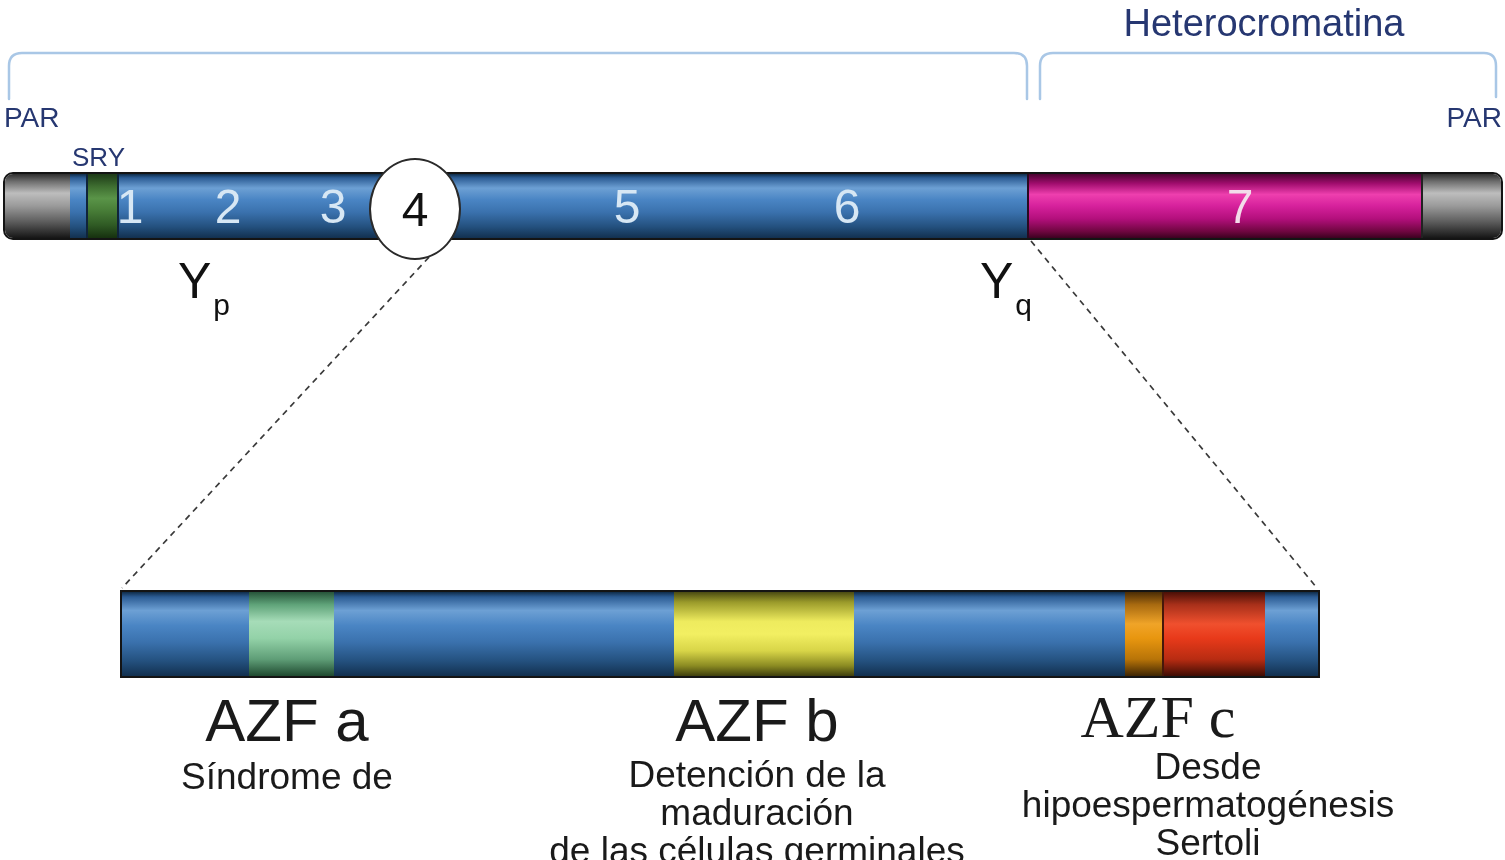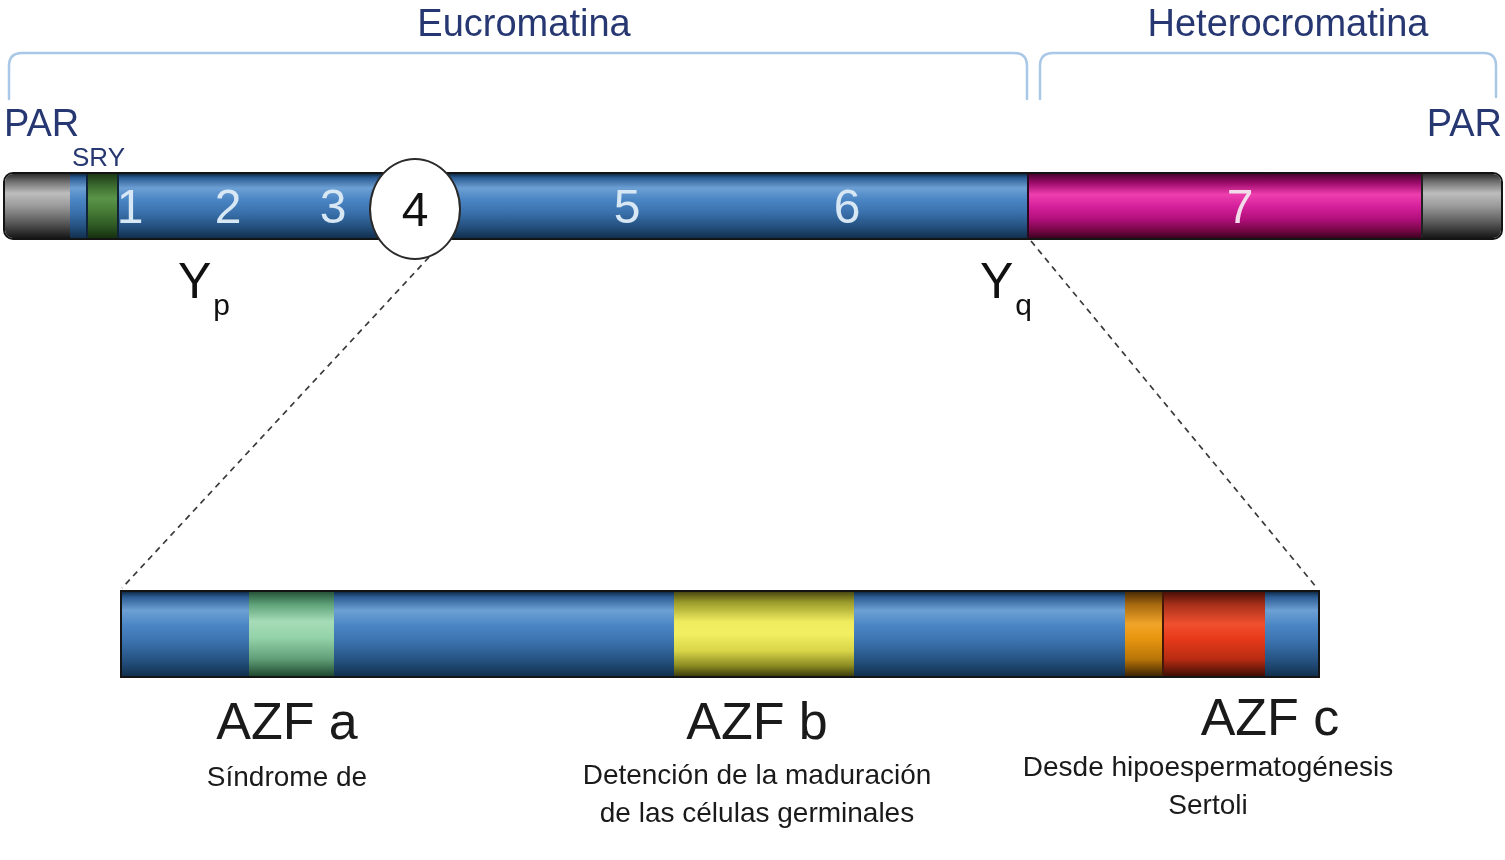--- a/index.html
+++ b/index.html
@@ -6,21 +6,21 @@
   #stage{
     position:relative;width:1505px;height:860px;overflow:hidden;
     font-family:"Liberation Sans","DejaVu Sans",sans-serif;background:#ffffff;
   }
   .abs{position:absolute;}
   .center{text-align:center;}
   .navy{color:#263771;}
 
   
   .region-header{font-size:38px;top:0;height:46px;line-height:46px;}
-  .par-label{font-size:38px;top:102px;}
+  .par-label{font-size:28px;top:102px;}
   .sry-label{font-size:26px;top:142px;}
 
   
   #overlay{position:absolute;left:0;top:0;width:1505px;height:860px;pointer-events:none;}
 
   
   #chrom-bar{
     left:3px;top:172px;width:1500px;height:68px;
     border:2px solid #141414;border-radius:10px;
     box-sizing:border-box;display:flex;overflow:hidden;
@@ -57,37 +57,36 @@
     left:120px;top:590px;width:1200px;height:88px;
     border:2px solid #141414;box-sizing:border-box;display:flex;overflow:hidden;
   }
   .seg-azf-green{background:linear-gradient(to bottom,#27543a 0%,#5fa379 15%,#a6dcb8 35%,#93d2a8 55%,#5f9e77 80%,#1f4a30 100%);}
   .seg-azf-yellow{background:linear-gradient(to bottom,#4a4a12 0%,#9a9a2a 12%,#eeeb5e 35%,#f2ef62 50%,#d8d548 70%,#8a8a22 88%,#3f3f0e 100%);}
   .seg-azf-orange{background:linear-gradient(to bottom,#4a2c05 0%,#a86a10 15%,#f0a428 38%,#e8960f 55%,#b87408 80%,#3f2604 100%);}
   .seg-azf-red{background:linear-gradient(to bottom,#4a0f06 0%,#a8301a 15%,#f0502e 38%,#e83a1a 55%,#b82c12 80%,#3f0d04 100%);
     border-left:2px solid #46180a;box-sizing:border-box;}
 
   
-  .azf-title{font-size:52px;color:#1a1a1a;height:50px;line-height:50px;}
-  .azf-desc{font-size:28px;color:#1a1a1a;line-height:38px;}
+  .azf-title{font-size:60px;color:#1a1a1a;height:50px;line-height:50px;}
+  .azf-desc{font-size:37px;color:#1a1a1a;line-height:38px;}
 </style>
 </head>
 <body>
 
 <div id="stage">
 
   <svg id="overlay" viewBox="0 0 1505 860">
     <path d="M 9 99 L 9 66 Q 9 53 22 53 L 1014 53 Q 1027 53 1027 66 L 1027 99" fill="none" stroke-width="2.5" stroke-linecap="round" stroke="#a9c7e6"></path>
     <path d="M 1040 99 L 1040 66 Q 1040 53 1053 53 L 1484 53 Q 1496 53 1496 66 L 1496 97" fill="none" stroke-width="2.5" stroke-linecap="round" stroke="#a9c7e6"></path>
     <path d="M 444 241 L 122 588" fill="none" stroke-width="1.7" stroke-dasharray="6 5" stroke="#3a3a3a"></path>
     <path d="M 1031 241 L 1317 588" fill="none" stroke-width="1.7" stroke-dasharray="6 5" stroke="#3a3a3a"></path>
   </svg>
 
-  <div class="abs center navy region-header" style="left:324px;width:400px;">Eucromatina</div>
-  <div class="abs center navy region-header" style="left:1088px;width:400px;">Heterocromatina</div>
+  <div class="abs center navy region-header" style="left:1064px;width:400px;">Heterocromatina</div>
 
   <div class="abs navy par-label" style="left:4px;">PAR</div>
   <div class="abs navy par-label" style="left:1402px;width:100px;text-align:right;">PAR</div>
 
   <div class="abs navy sry-label" style="left:72px;">SRY</div>
 
   <div id="chrom-bar" class="abs">
     <div class="seg seg-gray" style="width:65px;"></div>
     <div class="seg seg-blue" style="width:16px;"></div>
     <div class="seg seg-green" style="width:33px;"></div>
@@ -129,19 +128,19 @@
   <div class="abs center azf-desc" style="left:87px;width:400px;top:758px;">
     <div>Síndrome de</div>
   </div>
 
   <div class="abs center azf-title" style="left:607px;width:300px;top:696px;">AZF b</div>
   <div class="abs center azf-desc" style="left:532px;width:450px;top:756px;">
     <div>Detención de la maduración</div>
     <div>de las células germinales</div>
   </div>
 
-  <div class="abs center azf-title" style="left:1120px;width:300px;top:692px;">AZF c</div>
+  <div class="abs center azf-title" style="left:1008px;width:300px;top:692px;font-family:Liberation Serif, serif;">AZF c</div>
   <div class="abs center azf-desc" style="left:983px;width:450px;top:748px;">
     <div>Desde hipoespermatogénesis</div>
     <div>Sertoli</div>
   </div>
 
 </div>
 
 </body></html>

